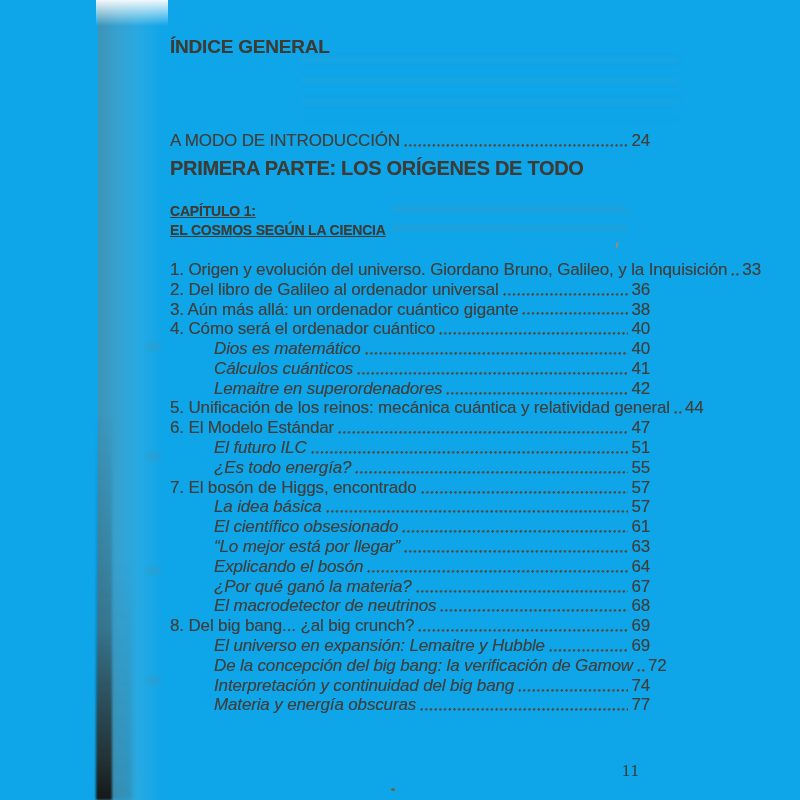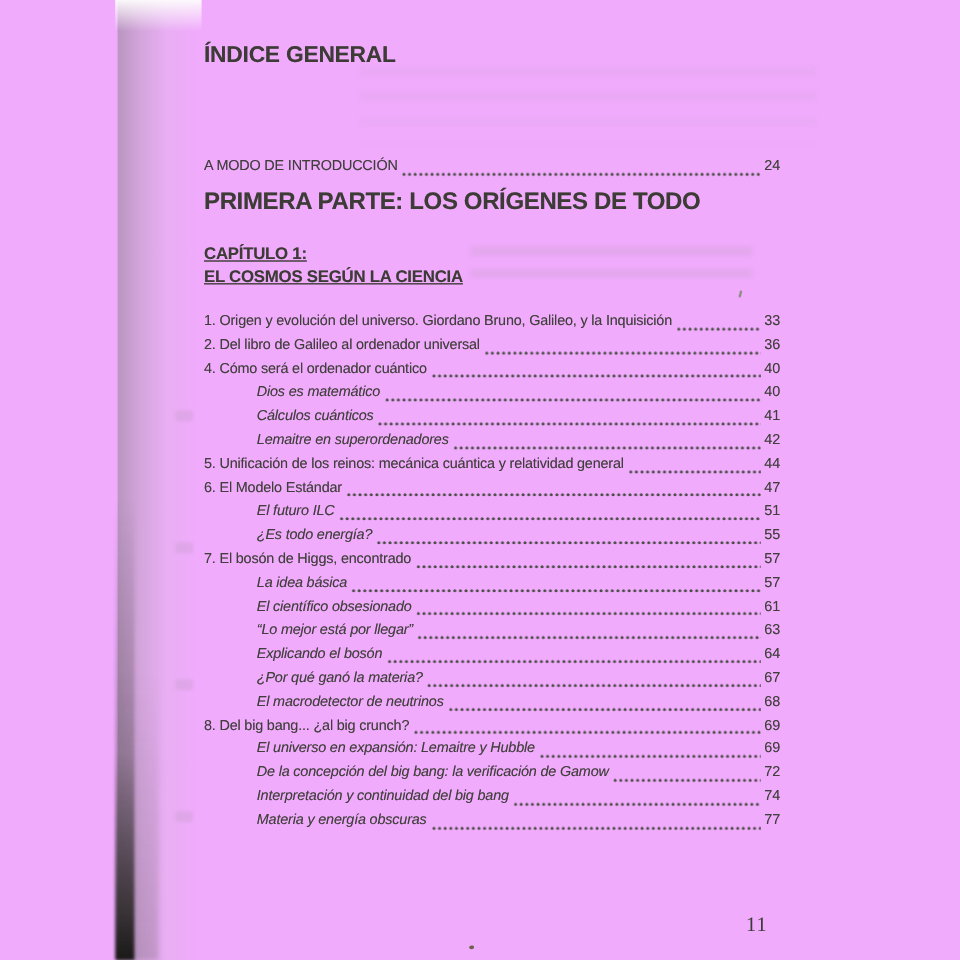--- a/index.html
+++ b/index.html
@@ -3,21 +3,21 @@
 <meta charset="utf-8">
 <style>
   html,body{margin:0;padding:0;}
   body{
     width:800px;height:800px;overflow:hidden;
     background:#fdfdfc;
     font-family:"Liberation Sans", sans-serif;
     color:#403f3b;
     position:relative;
   }
-  .scan{position:absolute;inset:0;background:#f0abfc;}
+  .scan{position:absolute;inset:0;background:#0ea5e9;}
 
   
   .spine-band{
     position:absolute;left:98px;top:0;bottom:0;width:66px;
     background:linear-gradient(to right,
       rgba(120,124,120,0.46) 0%,
       rgba(148,153,148,0.30) 30%,
       rgba(190,194,190,0.14) 62%,
       rgba(255,255,255,0) 100%);
   }
@@ -78,22 +78,22 @@
     position:absolute;left:0;top:157px;margin:0;white-space:nowrap;
     font-size:20px;font-weight:bold;letter-spacing:-0.3px;color:#3c3b35;
   }
   .chapter-heading{
     position:absolute;left:0;top:202px;margin:0;
     font-size:14px;font-weight:bold;line-height:19px;letter-spacing:-0.2px;color:#3c3b35;text-decoration:underline;
   }
 
   .toc{position:absolute;left:0;top:260px;width:480px;}
   .row{
-    display:flex;align-items:flex-start;height:19.8px;
-    font-size:12px;letter-spacing:-0.15px;white-space:nowrap;
+    display:flex;align-items:center;height:19.8px;
+    font-size:17px;letter-spacing:-0.15px;white-space:nowrap;
   }
   .row .label{flex:0 1 auto;overflow:visible;}
   .row.sub{padding-left:44px;}
   .row.sub .label{font-style:italic;}
   .dots{
     flex:1 1 10px;min-width:8px;height:5px;margin:0 3px 0 4px;
     align-self:flex-end;margin-bottom:3px;
     background-image:radial-gradient(circle at 1.6px 2.4px, #4d4d49 1.05px, rgba(0,0,0,0) 1.45px);
     background-size:4.7px 5px;background-repeat:repeat-x;
   }
@@ -149,20 +149,25 @@
     <span class="dots"></span>
     <span class="pagenum">33</span>
   </div>
 
   <div class="row">
     <span class="label">2. Del libro de Galileo al ordenador universal</span>
     <span class="dots"></span>
     <span class="pagenum">36</span>
   </div>
 
+  <div class="row">
+    <span class="label">3. Aún más allá: un ordenador cuántico gigante</span>
+    <span class="dots"></span>
+    <span class="pagenum">38</span>
+  </div>
 
   <div class="row">
     <span class="label">4. Cómo será el ordenador cuántico</span>
     <span class="dots"></span>
     <span class="pagenum">40</span>
   </div>
 
   <div class="row sub">
     <span class="label">Dios es matemático</span>
     <span class="dots"></span>

